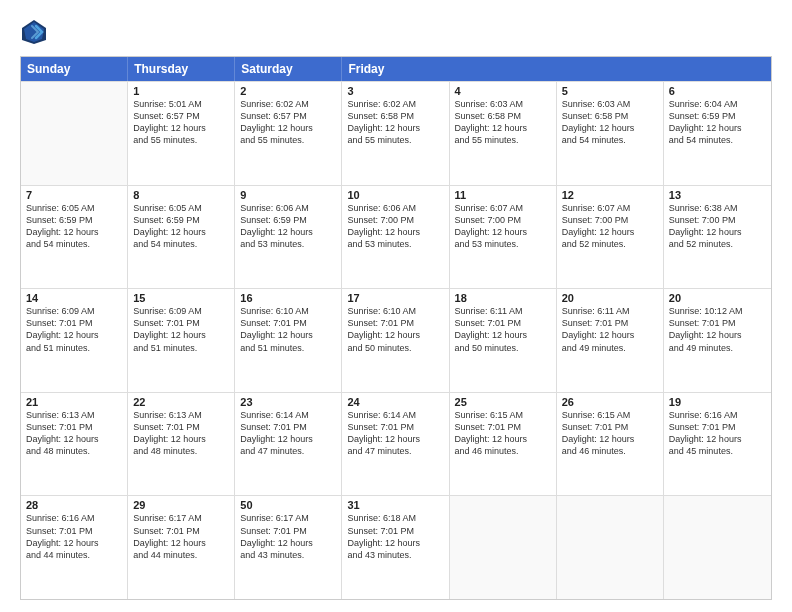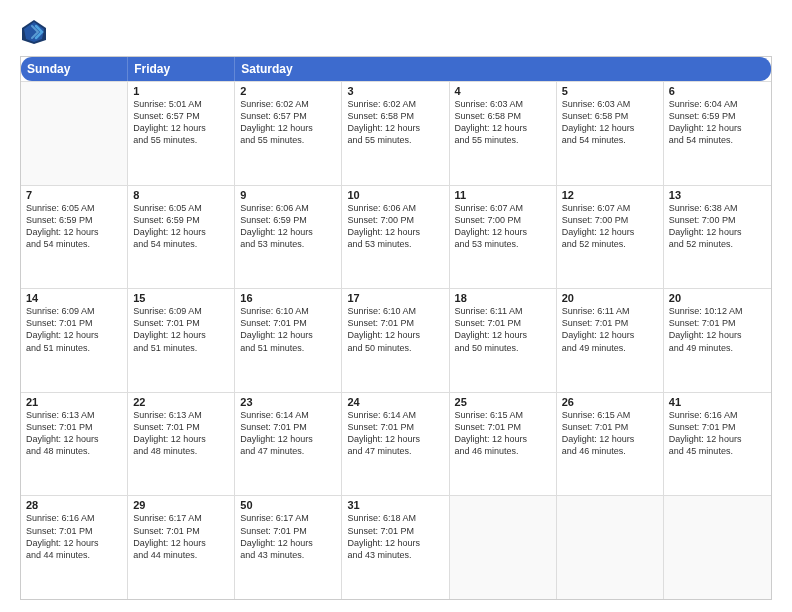--- a/index.html
+++ b/index.html
@@ -58,21 +58,20 @@
     .calendar {
       flex: 1;
       display: flex;
       flex-direction: column;
       border: 1px solid #ccc;
     }
     .cal-header-row {
       display: grid;
       grid-template-columns: repeat(7, 1fr);
       background: #3d6bce;
-      border-radius: 11px;
     }
     .cal-header-cell {
       color: #fff;
       font-size: 12px;
       font-weight: bold;
       padding: 5px 6px;
       text-align: left;
       border-right: 1px solid rgba(255,255,255,0.2);
     }
     .cal-header-cell:last-child { border-right: none; }
@@ -128,22 +127,23 @@
     </div>
     <div class="title-block">
       <div class="month-title"></div>
       <div class="location"></div>
     </div>
   </div>
 
   <div class="calendar">
     <div class="cal-header-row">
     <div class="cal-header-cell">Sunday</div>
+        <div class="cal-header-cell">Thursday</div>
+        <div class="cal-header-cell">Saturday</div>
         <div class="cal-header-cell">Friday</div>
-        <div class="cal-header-cell">Saturday</div>
       </div>
     <div class="cal-body">
     <div class="cal-row">
           <div class="cal-cell empty"></div>
           <div class="cal-cell">
             <div class="day-num">1</div>
             <div class="cell-line">Sunrise: 5:01 AM</div>
             <div class="cell-line">Sunset: 6:57 PM</div>
             <div class="cell-line">Daylight: 12 hours</div>
             <div class="cell-line">and 55 minutes.</div>
@@ -323,21 +323,21 @@
             <div class="cell-line">and 46 minutes.</div>
           </div>
           <div class="cal-cell">
             <div class="day-num">26</div>
             <div class="cell-line">Sunrise: 6:15 AM</div>
             <div class="cell-line">Sunset: 7:01 PM</div>
             <div class="cell-line">Daylight: 12 hours</div>
             <div class="cell-line">and 46 minutes.</div>
           </div>
           <div class="cal-cell">
-            <div class="day-num">41</div>
+            <div class="day-num">19</div>
             <div class="cell-line">Sunrise: 6:16 AM</div>
             <div class="cell-line">Sunset: 7:01 PM</div>
             <div class="cell-line">Daylight: 12 hours</div>
             <div class="cell-line">and 45 minutes.</div>
           </div>
         </div>
         <div class="cal-row">
           <div class="cal-cell">
             <div class="day-num">28</div>
             <div class="cell-line">Sunrise: 6:16 AM</div>

